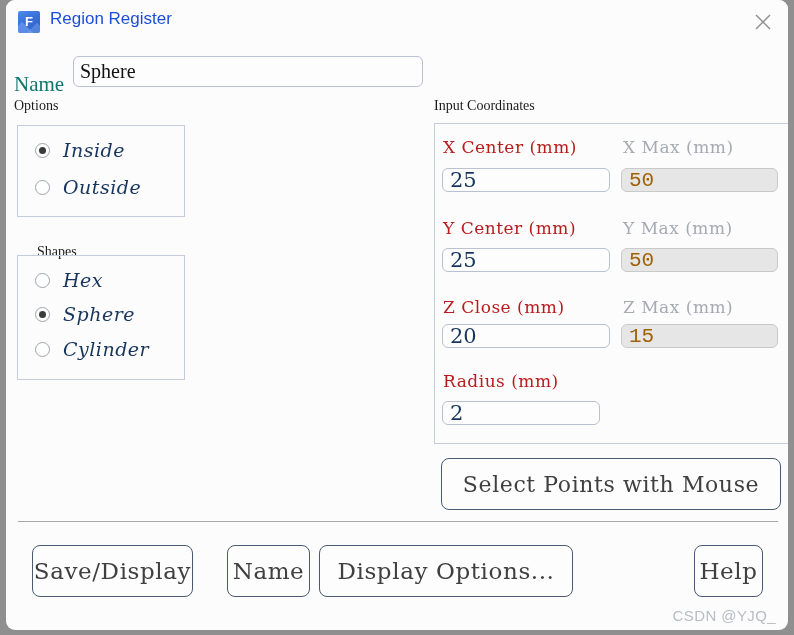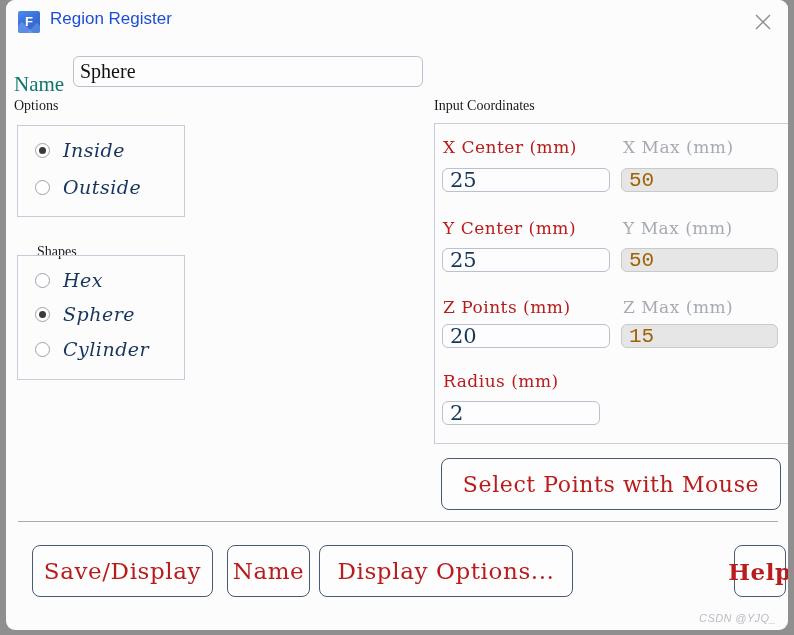--- a/index.html
+++ b/index.html
@@ -191,21 +191,21 @@
     font-family: Liberation Mono, monospace;
   }
 
   
   .btn {
     position: absolute;
     border: 1.3px solid #4a5a72;
     border-radius: 8px;
     background: #fdfdfe;
     font-family: "DejaVu Serif", serif;
-    color: #b91c1c;
+    color: #404040;
     letter-spacing: 0.6px;
     cursor: default;
     display: flex;
     align-items: center;
     justify-content: center;
     box-sizing: border-box;
     white-space: nowrap;
   }
   #select-points-btn {
     left: 435px; top: 458px;
@@ -222,36 +222,35 @@
   }
 
   
   #bottom-bar { position: absolute; left: 0; top: 545px; width: 782px; height: 64px; }
   .bottom-btn {
     position: absolute;
     top: 0;
     height: 52px;
     font-size: 23px;
   }
-  #btn-save-display { left: 26px;  width: 181px; }
+  #btn-save-display { left: 26px;  width: 161px; }
   #btn-save         { left: 221px; width:  83px; }
   #btn-display-opts { left: 313px; width: 254px; }
   #btn-close        { left: 582px; width:  92px; }
-  #btn-help         { left: 728px; width:  52px; font-weight: bold; }
+  #btn-help         { left: 688px; width:  69px; }
 
   
   #watermark {
     position: absolute;
     right: 12px; bottom: 6px;
     font-family: "Liberation Sans", sans-serif;
-    font-size: 11px;
+    font-size: 15px;
     color: #b9bcc3;
     letter-spacing: 0.4px;
     white-space: nowrap;
-    font-style: italic;
   }
 </style>
 </head>
 <body>
 
 <div id="window">
 
   <div id="titlebar">
     <div id="app-icon">
       <div class="fold"></div>
@@ -302,21 +301,21 @@
   <div class="coord-label" style="left:437px; top:137px;">X Center  (mm)</div>
   <div class="coord-label dim" style="left:617px; top:137px;">X Max  (mm)</div>
   <input class="coord-input" style="left: 436px; top: 168px; width: 168px;" type="text" value="25">
   <input class="coord-input disabled" style="left: 615px; top: 168px; width: 157px;" type="text" disabled="" value="50">
 
   <div class="coord-label" style="left:437px; top:218px;">Y Center  (mm)</div>
   <div class="coord-label dim" style="left:617px; top:218px;">Y Max  (mm)</div>
   <input class="coord-input" style="left: 436px; top: 248px; width: 168px;" type="text" value="25">
   <input class="coord-input disabled" style="left: 615px; top: 248px; width: 157px;" type="text" disabled="" value="50">
 
-  <div class="coord-label" style="left:437px; top:297px;">Z Points  (mm)</div>
+  <div class="coord-label" style="left:437px; top:297px;">Z Close  (mm)</div>
   <div class="coord-label dim" style="left:617px; top:297px;">Z Max  (mm)</div>
   <input class="coord-input" style="left: 436px; top: 324px; width: 168px;" type="text" value="20">
   <input class="coord-input disabled" style="left: 615px; top: 324px; width: 157px;" type="text" disabled="" value="15">
 
   <div class="coord-label" style="left:437px; top:371px;">Radius  (mm)</div>
   <input class="coord-input" style="left: 436px; top: 401px; width: 158px;" type="text" value="2">
 
   <div class="btn" id="select-points-btn">Select Points with Mouse</div>
 
   <div id="divider"></div>

